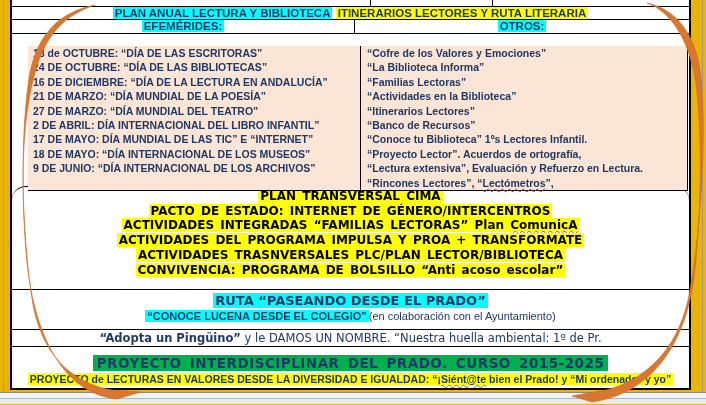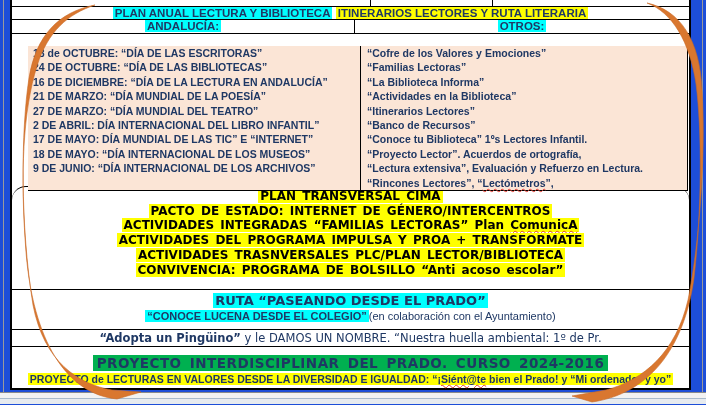--- a/index.html
+++ b/index.html
@@ -1,17 +1,17 @@
 <!DOCTYPE html>
 <html><head>
 <meta charset="utf-8">
 <style>
   * { margin:0; padding:0; box-sizing:border-box; }
   html,body { background:#fff; }
-  .page { position:relative; width:706px; height:405px; background:#1d4ed8; overflow:hidden;
+  .page { position:relative; width:706px; height:405px; background:#eab308; overflow:hidden;
           font-family:"Liberation Sans", sans-serif; }
   .edge-line { position:absolute; top:0; width:1px; height:392px; background:#9a9a9a; }
   .frame { position:absolute; left:10px; top:0; width:681px; height:390px;
            border-left:2px solid #000; border-right:2px solid #000; border-bottom:2px solid #000;
            background:#fff; }
   .hl-cyan { background:#00FFFF; padding:0 2px; }
   .hl-yellow { background:#FFFF00; padding:0 2px; }
   .hl-green { background:#00B050; padding:0 4px; }
   .wavy { text-decoration-line:underline; text-decoration-style:wavy;
           text-decoration-color:#E03C31; text-decoration-thickness:1px; text-underline-offset:1px; }
@@ -82,21 +82,21 @@
       <div class="stub" style="left:480px"></div>
     </div>
 
     <div class="row-title">
       <span class="hl-cyan">PLAN ANUAL LECTURA Y BIBLIOTECA</span>
       <span class="hl-yellow">ITINERARIOS LECTORES Y RUTA LITERARIA</span>
     </div>
 
     <div class="row-headers">
       <div class="hcell-left">
-        <span class="hl-cyan">ANDALUCÍA:</span>
+        <span class="hl-cyan">EFEMÉRIDES:</span>
       </div>
       <div class="hcell-right">
         <span class="hl-cyan">OTROS:</span>
       </div>
     </div>
 
     <div class="body">
       <div class="body-table">
         <div class="col-left">
           <div class="cell">18 de OCTUBRE: “DÍA DE LAS ESCRITORAS”</div>
@@ -104,22 +104,22 @@
           <div class="cell">16 DE DICIEMBRE: “DÍA DE LA LECTURA EN ANDALUCÍA”</div>
           <div class="cell">21 DE MARZO: “DÍA MUNDIAL DE LA POESÍA”</div>
           <div class="cell">27 DE MARZO: “DÍA MUNDIAL DEL TEATRO”</div>
           <div class="cell">2 DE ABRIL: DÍA INTERNACIONAL DEL LIBRO INFANTIL”</div>
           <div class="cell">17 DE MAYO: DÍA MUNDIAL DE LAS TIC” E “INTERNET”</div>
           <div class="cell">18 DE MAYO: “DÍA INTERNACIONAL DE LOS MUSEOS”</div>
           <div class="cell">9 DE JUNIO: “DÍA INTERNACIONAL DE LOS ARCHIVOS”</div>
         </div>
         <div class="col-right">
           <div class="cell">“Cofre de los Valores y Emociones”</div>
+          <div class="cell">“La Biblioteca Informa”</div>
           <div class="cell">“Familias Lectoras”</div>
-          <div class="cell">“La Biblioteca Informa”</div>
           <div class="cell">“Actividades en la Biblioteca”</div>
           <div class="cell">“Itinerarios Lectores”</div>
           <div class="cell">“Banco de Recursos”</div>
           <div class="cell">“Conoce tu Biblioteca” 1ºs Lectores Infantil.</div>
           <div class="cell">“Proyecto Lector”.  Acuerdos de ortografía,</div>
           <div class="cell">“Lectura extensiva”, Evaluación y Refuerzo en Lectura.</div>
           <div class="cell"><span>“Rincones Lectores”, “</span><span class="wavy">Lectómetros</span><span>”,</span></div>
         </div>
       </div>
     </div>
@@ -143,21 +143,21 @@
         <span class="hl-cyan bold">“CONOCE LUCENA DESDE EL COLEGIO”</span><span>(en colaboración con el Ayuntamiento)</span>
       </div>
     </div>
 
     <div class="adopta-row">
       <span class="bold">“Adopta un Pingüino”</span><span> y le DAMOS UN NOMBRE. “Nuestra huella ambiental: 1º de Pr.</span>
     </div>
 
     <div class="final">
       <div class="proyecto-title">
-        <span class="hl-green">PROYECTO INTERDISCIPLINAR DEL PRADO. CURSO 2024-2016</span>
+        <span class="hl-green">PROYECTO INTERDISCIPLINAR DEL PRADO. CURSO 2015-2025</span>
       </div>
       <div class="proyecto-line">
         <span class="hl-yellow"><span>PROYECTO de LECTURAS EN VALORES DESDE LA DIVERSIDAD E IGUALDAD: “</span><span class="wavy">¡Siént@te</span><span> bien el Prado! y “Mi ordenador y yo”</span></span>
       </div>
     </div>
 
   </div>
 
   <div class="bottom-chrome">
     <div class="bc-line1"></div>

